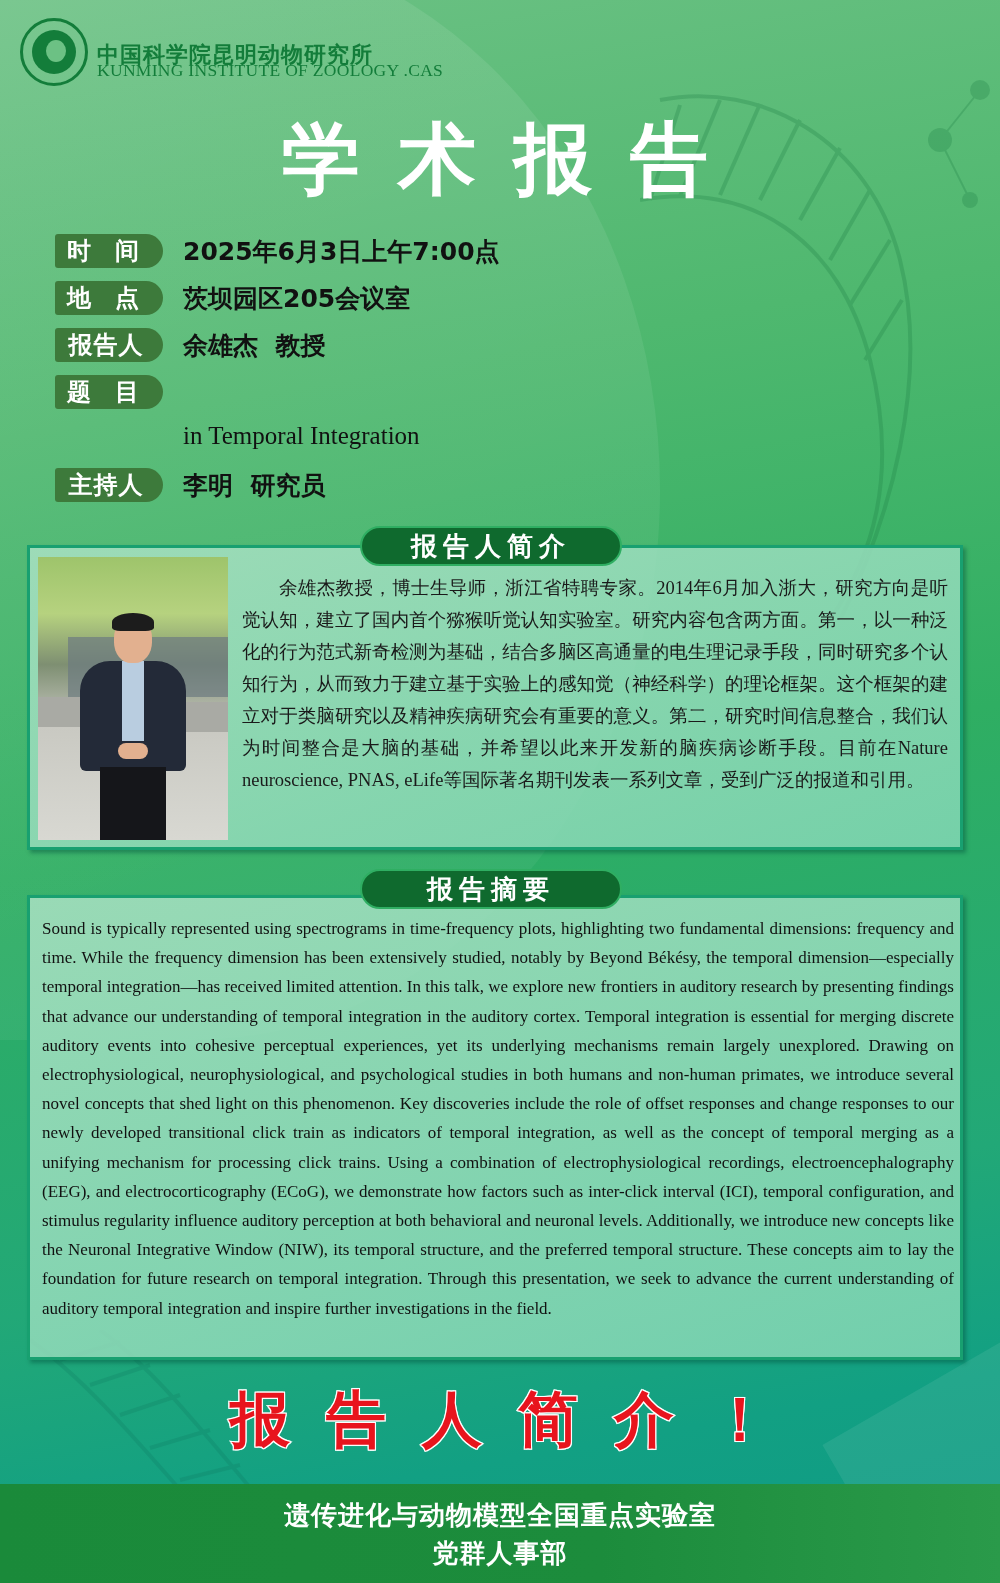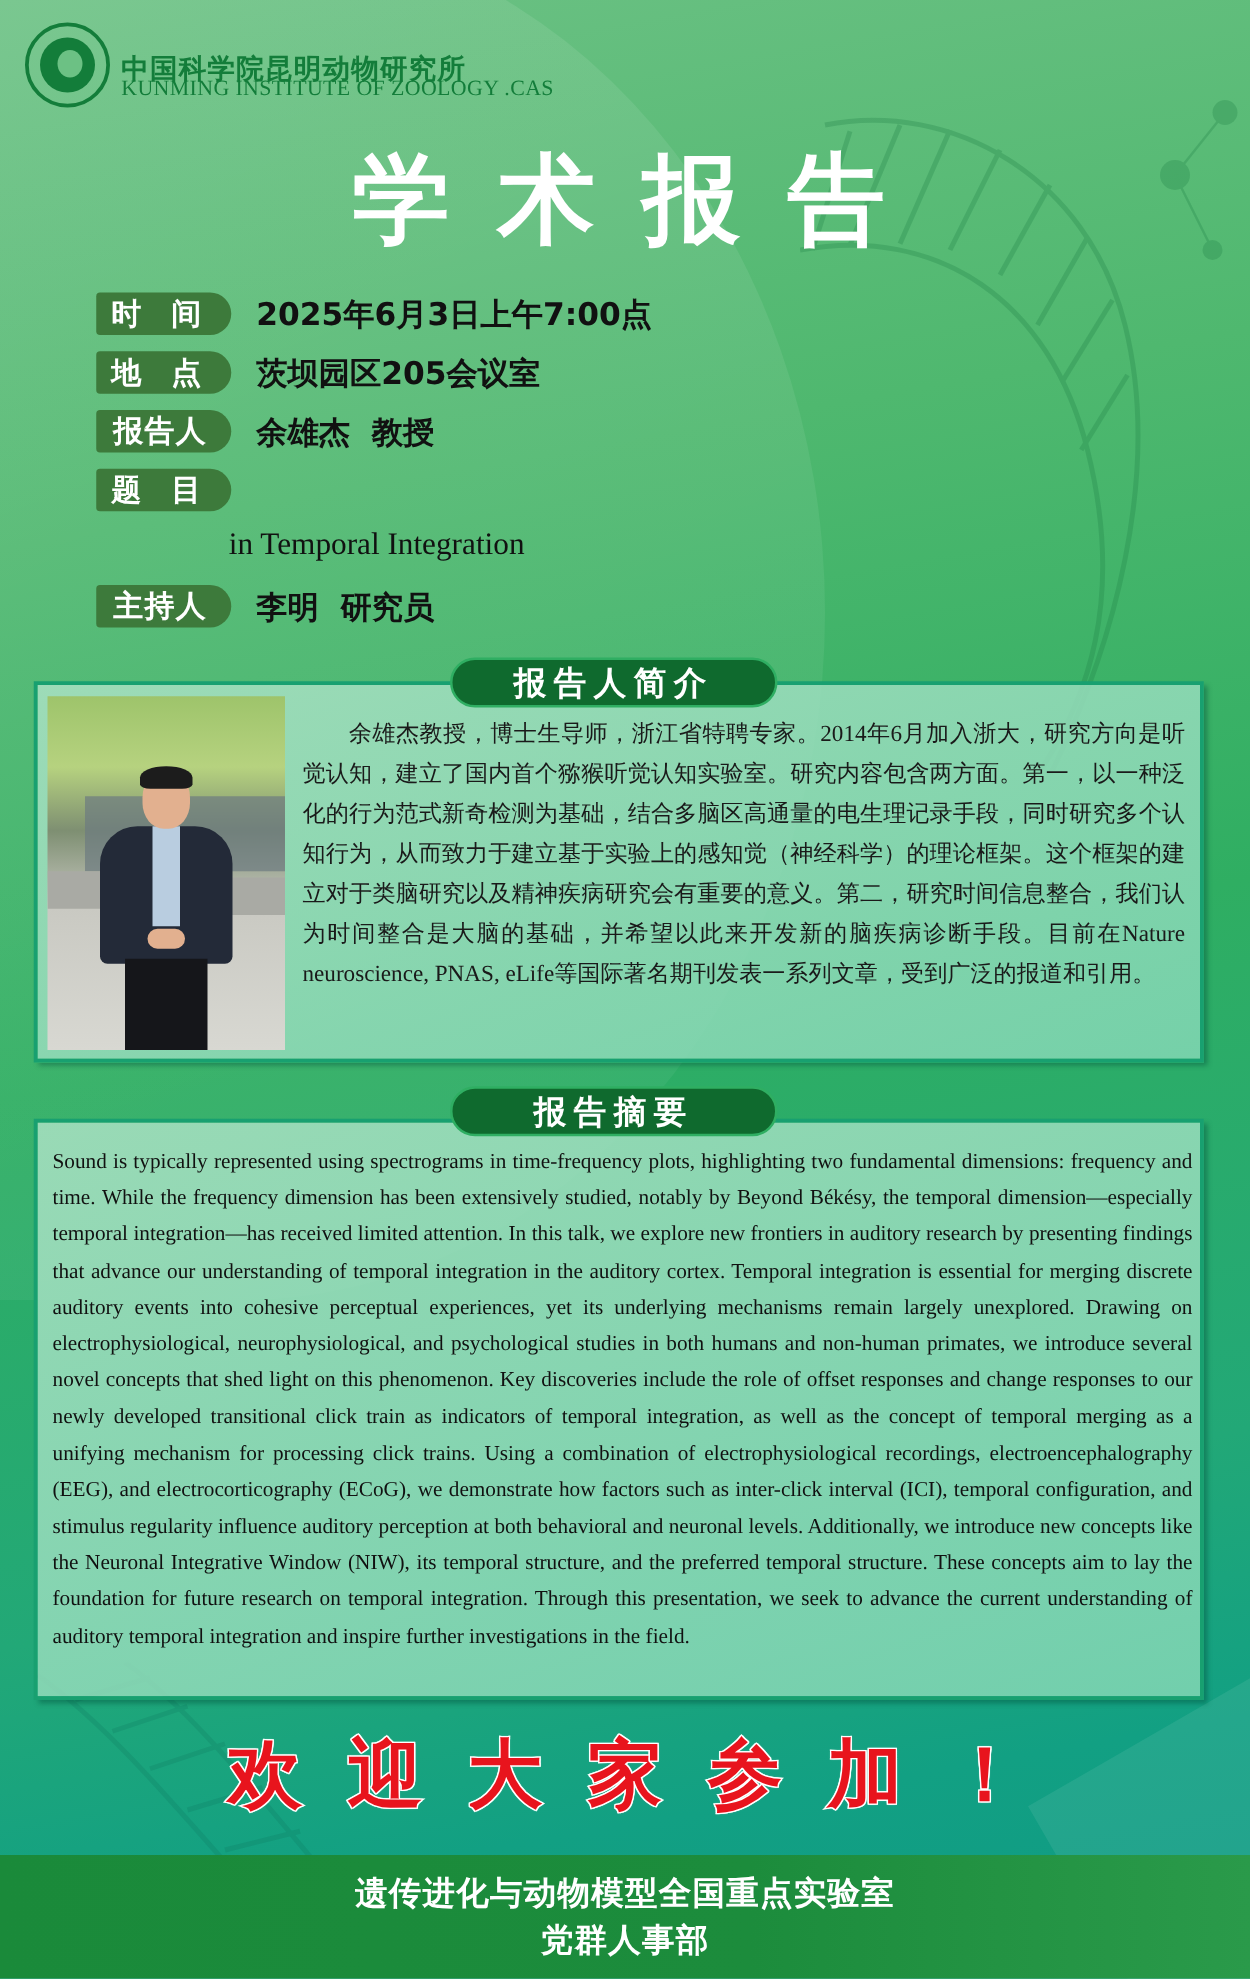--- a/index.html
+++ b/index.html
@@ -52,21 +52,21 @@
       position: absolute; left: 0; right: 0; top: 108px; text-align: center;
       font-family: "DejaVu Serif", serif; font-weight: bold; font-size: 78px;
       color: #ffffff; letter-spacing: 38px; padding-left: 28px;
     }
     
     .info-row { position: absolute; left: 55px; display: flex; align-items: center; }
     .tag {
       width: 108px; height: 34px; background: #3d7a3b; color: #fff;
       border-radius: 3px 17px 17px 3px;
       font-size: 24px; font-weight: bold; display: flex; align-items: center;
-      justify-content: space-between; padding: 0 14px 0 12px; margin-left: 22px;
+      justify-content: space-between; padding: 0 14px 0 12px;
     }
     .tag.three { justify-content: center; padding: 0 6px 0 0; letter-spacing: 1px; }
     .info-val {
       margin-left: 20px; font-size: 25px; color: #111; font-weight: bold;
       font-family: "DejaVu Sans", sans-serif; white-space: nowrap;
     }
     .info-val.en {
       font-family: "Liberation Serif", serif; font-weight: normal; font-size: 25px;
     }
     .topic-line2 {
@@ -215,18 +215,18 @@
     <div class="hair"></div>
   </div>
   <div class="bio-text">余雄杰教授，博士生导师，浙江省特聘专家。2014年6月加入浙大，研究方向是听觉认知，建立了国内首个猕猴听觉认知实验室。研究内容包含两方面。第一，以一种泛化的行为范式新奇检测为基础，结合多脑区高通量的电生理记录手段，同时研究多个认知行为，从而致力于建立基于实验上的感知觉（神经科学）的理论框架。这个框架的建立对于类脑研究以及精神疾病研究会有重要的意义。第二，研究时间信息整合，我们认为时间整合是大脑的基础，并希望以此来开发新的脑疾病诊断手段。目前在Nature neuroscience, PNAS, eLife等国际著名期刊发表一系列文章，受到广泛的报道和引用。</div>
 </div>
 
 <div class="pill" style="top:869px;">报告摘要</div>
 <div class="panel" style="top:895px; height:465px;">
   <div class="abstract-text" lang="en">Sound is typically represented using spectrograms in time-frequency plots, highlighting two fundamental dimensions: frequency and time. While the frequency dimension has been extensively studied, notably by Beyond Békésy, the temporal dimension—especially temporal integration—has received limited attention. In this talk, we explore new frontiers in auditory research by presenting findings that advance our understanding of temporal integration in the auditory cortex. Temporal integration is essential for merging discrete auditory events into cohesive perceptual experiences, yet its underlying mechanisms remain largely unexplored. Drawing on electrophysiological, neurophysiological, and psychological studies in both humans and non-human primates, we introduce several novel concepts that shed light on this phenomenon. Key discoveries include the role of offset responses and change responses to our newly developed transitional click train as indicators of temporal integration, as well as the concept of temporal merging as a unifying mechanism for processing click trains. Using a combination of electrophysiological recordings, electroencephalography (EEG), and electrocorticography (ECoG), we demonstrate how factors such as inter-click interval (ICI), temporal configuration, and stimulus regularity influence auditory perception at both behavioral and neuronal levels. Additionally, we introduce new concepts like the Neuronal Integrative Window (NIW), its temporal structure, and the preferred temporal structure. These concepts aim to lay the foundation for future research on temporal integration. Through this presentation, we seek to advance the current understanding of auditory temporal integration and inspire further investigations in the field.</div>
 </div>
 
-<div class="welcome">欢迎大家参加！</div>
+<div class="welcome">报告人简介！</div>
 
 <div class="footer">
   <div class="l1">遗传进化与动物模型全国重点实验室</div>
   <div class="l2">党群人事部</div>
 </div>
 
 </body></html>

